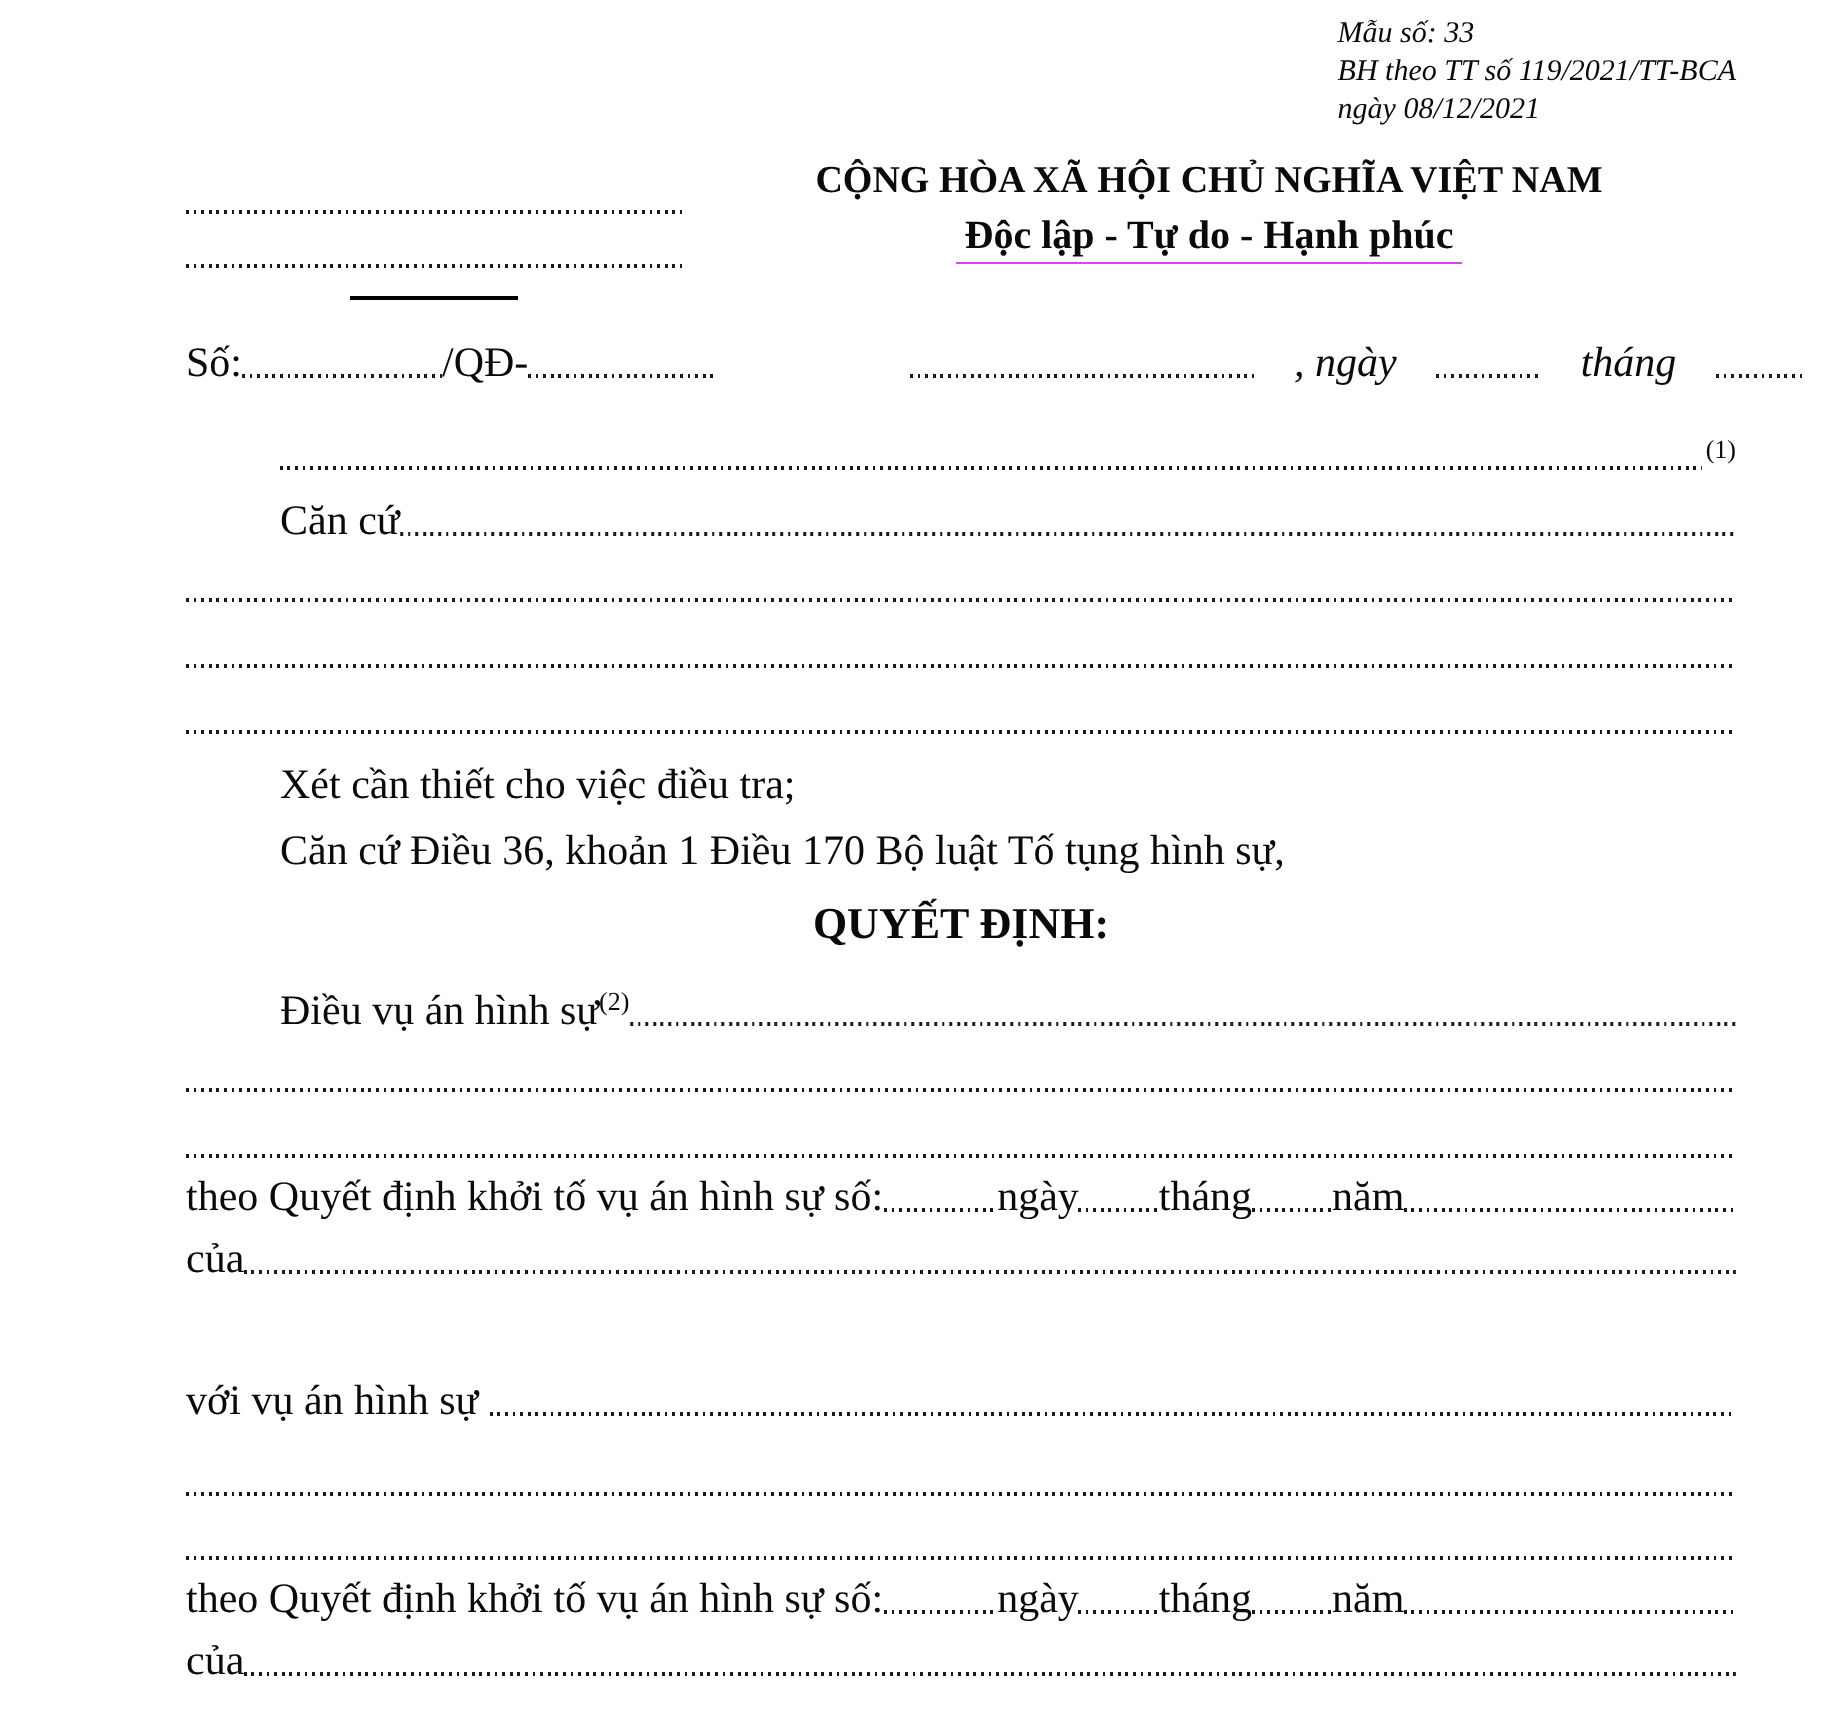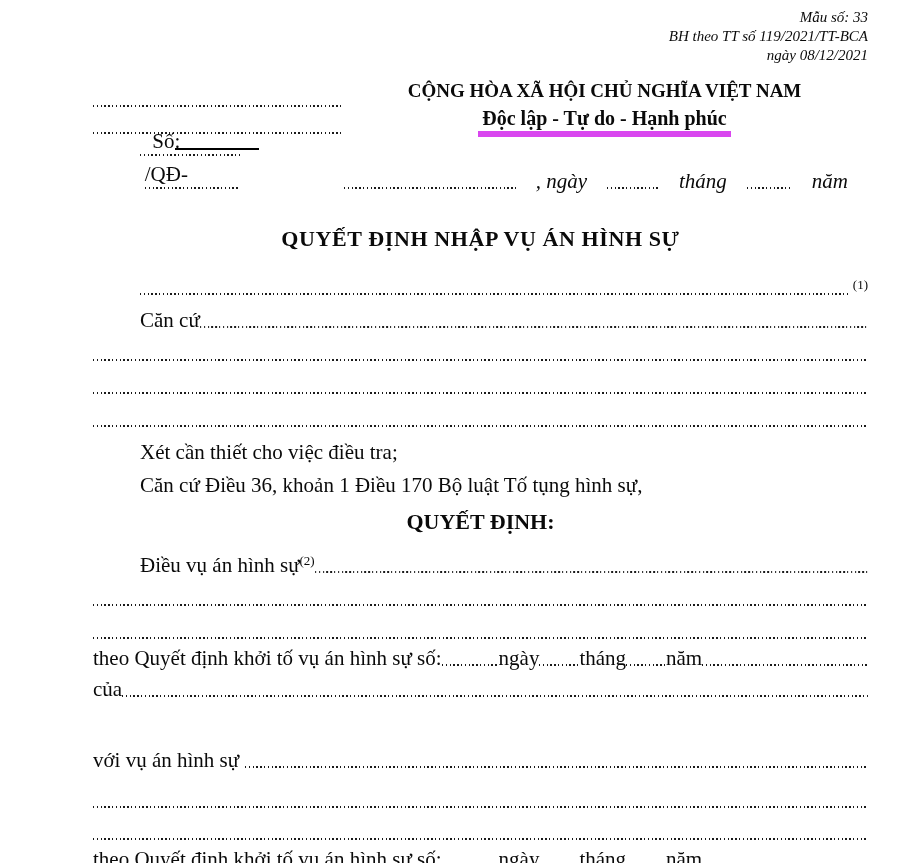--- a/index.html
+++ b/index.html
@@ -26,37 +26,37 @@
     background-position: bottom;
   }
   .leader.fixed { flex: 0 0 auto; }
   .row { display: flex; align-items: flex-end; height: 33px; }
   .row > .txt { line-height: 26px; white-space: nowrap; }
   .indent { flex: 0 0 47px; }
   
   .meta {
     width: max-content;
     margin: 0 0 0 auto;
-    text-align: right;
+    text-align: left;
     font-style: italic;
     font-size: 15px;
     line-height: 19px;
   }
   
   .header-row { display: flex; margin-top: 12px; }
   .org-block { width: 248px; padding-top: 8px; }
   .org-line { display: flex; height: 27px; }
   .org-rule { width: 84px; border-top: 2px solid #000; margin: 9px auto 0; }
   .nation-block { flex: 1 1 auto; text-align: center; padding-top: 2px; }
   .nation-title { font-weight: bold; font-size: 19px; line-height: 24px; }
   .nation-motto { font-weight: bold; font-size: 20px; line-height: 26px; margin-top: 2px; }
-  .nation-motto span { border-bottom: 6px solid #d946ef; padding: 0 4px 2px; }
+  .nation-motto span { border-bottom: 1px solid #d946ef; padding: 0 4px 2px; }
   
   .so-date-row { display: flex; align-items: flex-end; margin-top: 16px; height: 28px; }
-  .so-group { display: flex; align-items: center; width: 258px; flex-direction: column; }
+  .so-group { display: flex; align-items: flex-start; width: 258px; }
   .date-group { display: flex; align-items: flex-end; flex: 1 1 auto; margin-left: 104px; font-style: italic; gap: 20px; }
   .so-group .txt, .date-group .txt { line-height: 26px; white-space: nowrap; }
   
   .doc-title {
     margin-top: 30px;
     text-align: center;
     font-weight: bold;
     font-size: 22px;
     letter-spacing: 0.6px;
     line-height: 30px;
@@ -125,21 +125,20 @@
       <div class="leader fixed" style="width:172px"></div>
       <span class="txt">, ngày</span>
       <div class="leader fixed" style="width:52px"></div>
       <span class="txt">tháng</span>
       <div class="leader fixed" style="width:45px"></div>
       <span class="txt">năm</span>
       <div class="leader"></div>
     </div>
   </div>
 
-  <div class="doc-title">QUYẾT ĐỊNH NHẬP VỤ ÁN HÌNH SỰ</div>
 
   <div class="row r-footnote1">
     <div class="indent"></div>
     <div class="leader"></div>
     <span class="sup">(1)</span>
   </div>
 
   <div class="row">
     <div class="indent"></div>
     <span class="txt">Căn cứ</span>

